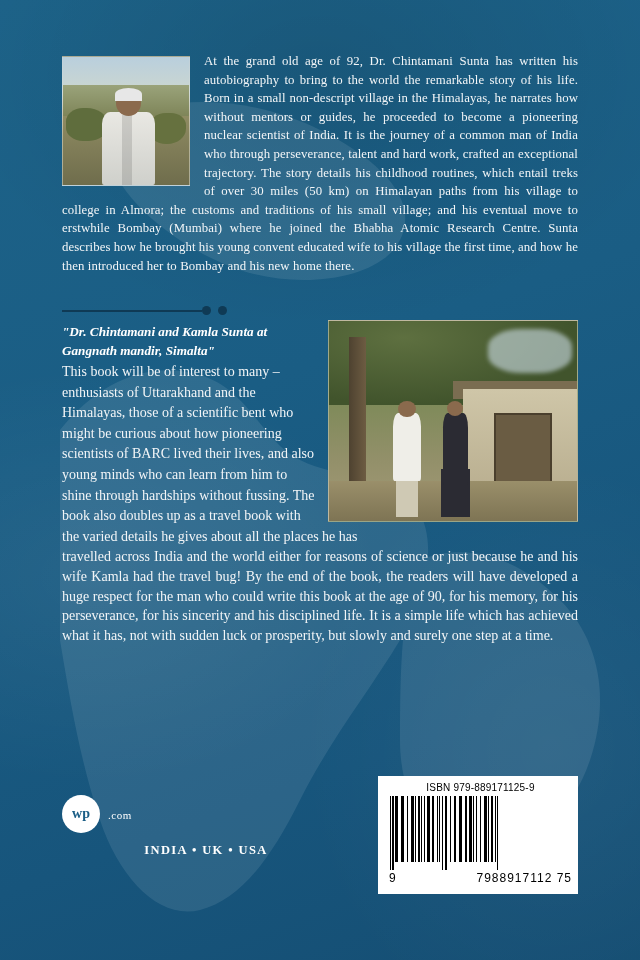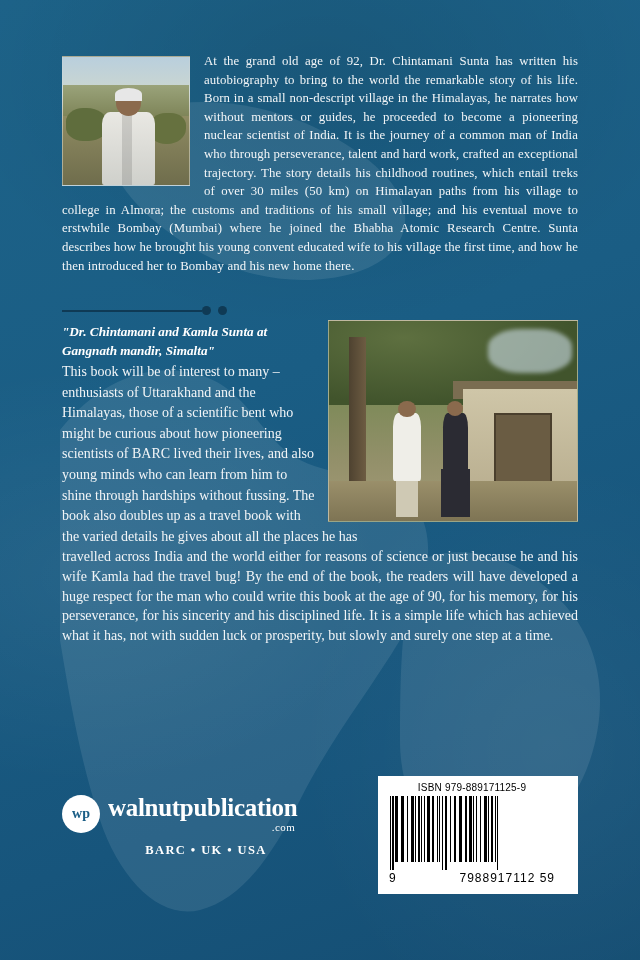--- a/index.html
+++ b/index.html
@@ -231,21 +231,21 @@
   }
 
   
   .barcode-box {
     position: absolute;
     right: 62px;
     top: 776px;
     width: 200px;
     height: 118px;
     background: #ffffff;
-    padding: 6px 20px 4px 8px;
+    padding: 6px 3px 4px 8px;
     box-sizing: border-box;
   }
   .isbn-text {
     text-align: center;
     color: #000;
     font-size: 10px;
     font-family: "Liberation Sans", sans-serif;
     letter-spacing: 0.2px;
     margin-bottom: 3px;
   }
@@ -325,25 +325,24 @@
     <div class="mid-block">
       <div class="mid-float"></div>
       <div>This book will be of interest to many – enthusiasts of  Uttarakhand and the Himalayas, those of a scientific bent who might be curious about how pioneering scientists of BARC lived their lives, and also young minds who can learn from him to shine through hardships without fussing. The book also doubles up as a travel  book with the varied details he gives about all the places he has</div>
       <div class="tail">travelled across India and the  world either for reasons of science or just because he and his wife Kamla had the travel bug! By the end of the book, the readers will have developed a huge respect for the man who could write this book at the age of 90, for his memory, for his perseverance, for his sincerity and his disciplined life. It is a simple life which has achieved what it has, not with sudden luck or prosperity, but slowly and surely one step at a time.</div>
     </div>
 
     <div class="publisher">
       <div class="pub-row">
         <div class="pub-logo">wp</div>
         <div>
-          <div class="pub-name">walnutpublication</div>
           <div class="pub-dotcom">.com</div>
         </div>
       </div>
-      <div class="pub-countries">BARC  •  UK  •  USA</div>
+      <div class="pub-countries">INDIA  •  UK  •  USA</div>
     </div>
 
     <div class="barcode-box">
       <div class="isbn-text">ISBN 979-889171125-9</div>
       <div class="bars" id="bars">
           <i style="width: 1px; background: rgb(0, 0, 0); align-self: stretch;"></i>
           <i style="width: 1px; background: transparent; align-self: stretch;"></i>
           <i style="width: 2px; background: rgb(0, 0, 0); align-self: stretch;"></i>
           <i style="width: 1px; background: transparent; align-self: flex-start; height: 66px;"></i>
           <i style="width: 3px; background: rgb(0, 0, 0); align-self: flex-start; height: 66px;"></i>
@@ -396,18 +395,18 @@
           <i style="width: 2px; background: transparent; align-self: flex-start; height: 66px;"></i>
           <i style="width: 2px; background: rgb(0, 0, 0); align-self: flex-start; height: 66px;"></i>
           <i style="width: 2px; background: transparent; align-self: flex-start; height: 66px;"></i>
           <i style="width: 1px; background: rgb(0, 0, 0); align-self: flex-start; height: 66px;"></i>
           <i style="width: 1px; background: transparent; align-self: stretch;"></i>
           <i style="width: 1px; background: rgb(0, 0, 0); align-self: stretch;"></i>
           <i style="width: 2px; background: transparent; align-self: stretch;"></i>
         </div>
       <div class="barcode-digits">
         <span>9</span>
-        <span>7988917112 59</span>
+        <span>7988917112 75</span>
       </div>
     </div>
 
   </div>
 </div>
 
 </body></html>

